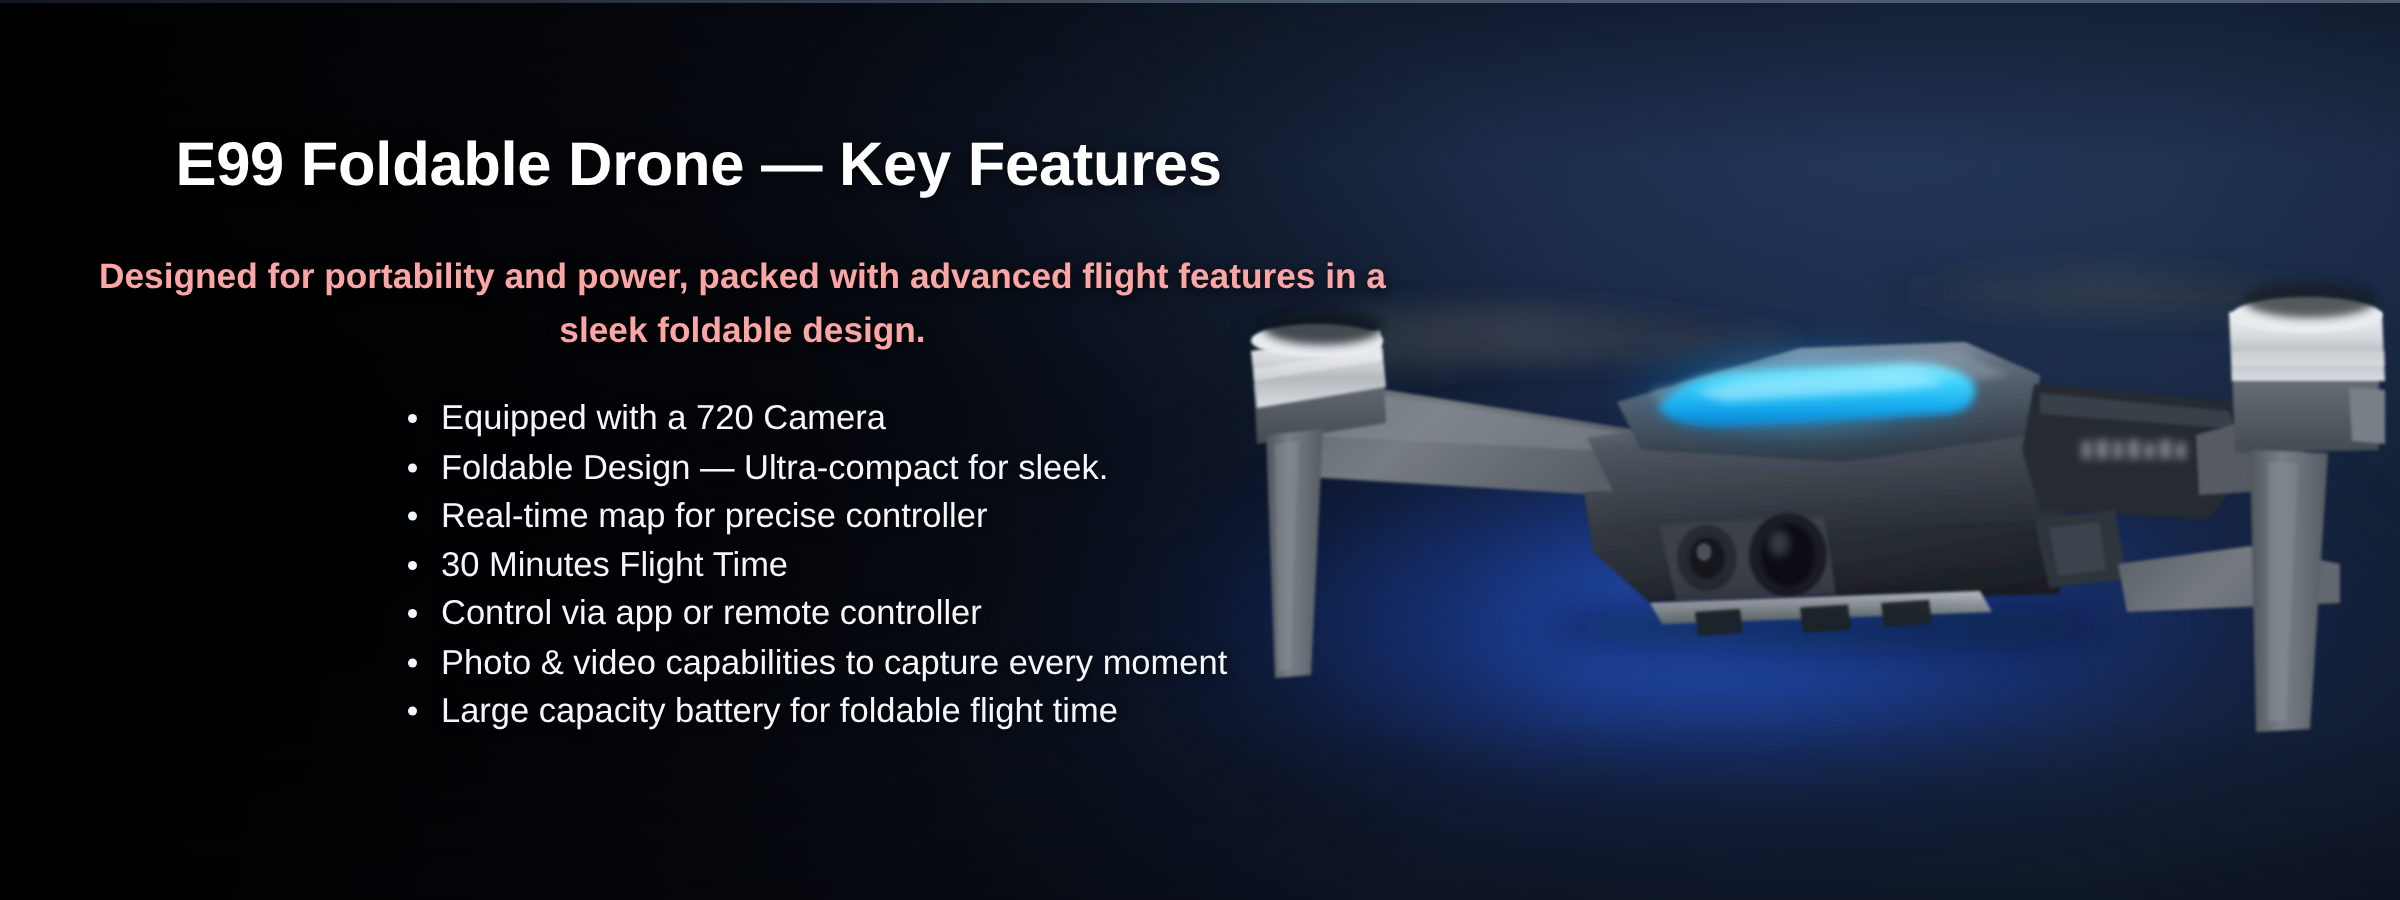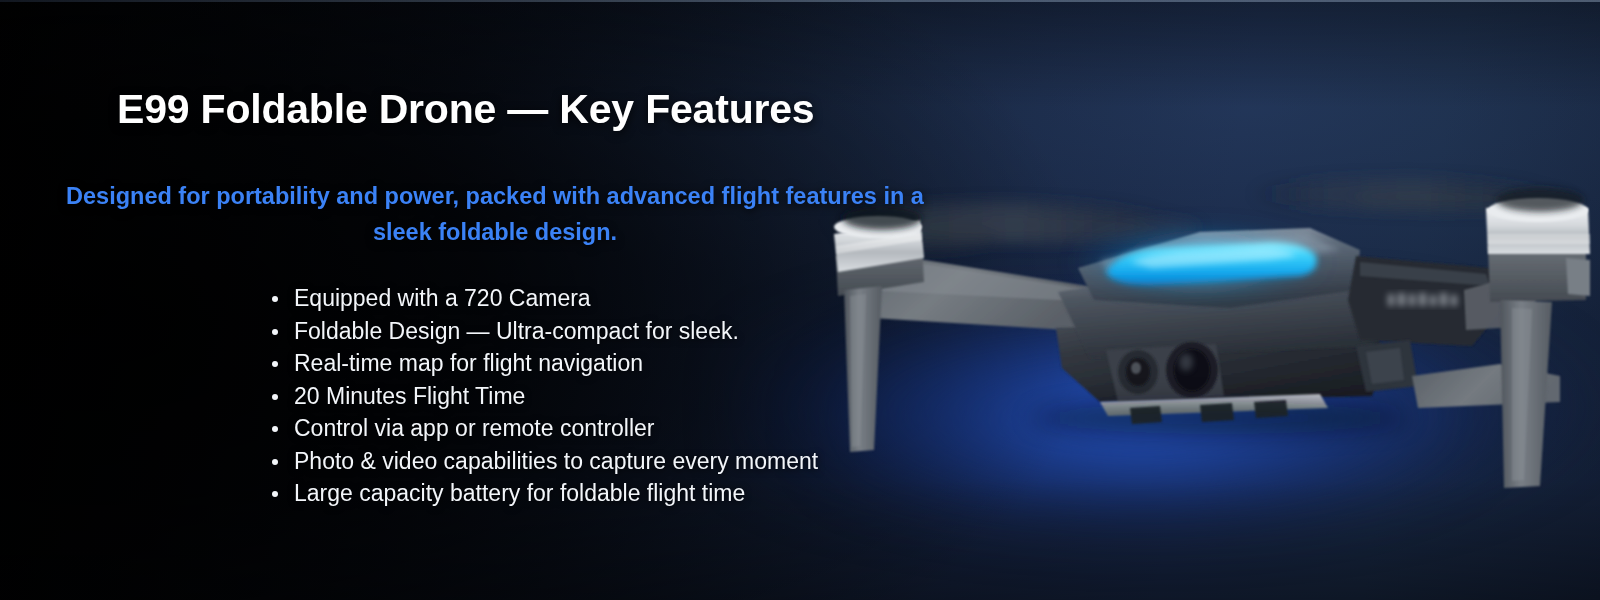--- a/index.html
+++ b/index.html
@@ -110,35 +110,35 @@
     font-weight: 700;
     letter-spacing: -0.2px;
     color: #ffffff;
     white-space: nowrap;
     text-shadow: 0 2px 10px rgba(0,0,0,0.85);
   }
 
   .subhead {
     position: absolute;
     left: 60px;
-    top: 178px;
+    top: 166px;
     width: 870px;
     margin: 0;
     font-size: 23.5px;
     line-height: 36px;
     font-weight: 700;
-    color: #3b82f6;
+    color: #fca5a5;
     text-align: center;
     text-shadow: 0 2px 9px rgba(0,0,0,0.85);
   }
 
   .feature-list {
     position: absolute;
     left: 270px;
-    top: 282px;
+    top: 262px;
     margin: 0;
     padding: 0;
     list-style: none;
   }
   .feature-item {
     position: relative;
     padding-left: 24px;
     font-size: 23px;
     line-height: 32.5px;
     font-weight: 400;
@@ -352,25 +352,25 @@
       <li class="feature-item">
         <span class="bullet"></span>
         <span>Equipped with a 720  Camera</span>
       </li>
       <li class="feature-item">
         <span class="bullet"></span>
         <span>Foldable Design — Ultra-compact for sleek.</span>
       </li>
       <li class="feature-item">
         <span class="bullet"></span>
-        <span>Real-time map for flight navigation</span>
-      </li>
-      <li class="feature-item">
-        <span class="bullet"></span>
-        <span>20 Minutes Flight Time</span>
+        <span>Real-time map for precise controller</span>
+      </li>
+      <li class="feature-item">
+        <span class="bullet"></span>
+        <span>30 Minutes Flight Time</span>
       </li>
       <li class="feature-item">
         <span class="bullet"></span>
         <span>Control via app or remote controller</span>
       </li>
       <li class="feature-item">
         <span class="bullet"></span>
         <span>Photo &amp; video capabilities to capture every moment</span>
       </li>
       <li class="feature-item">

